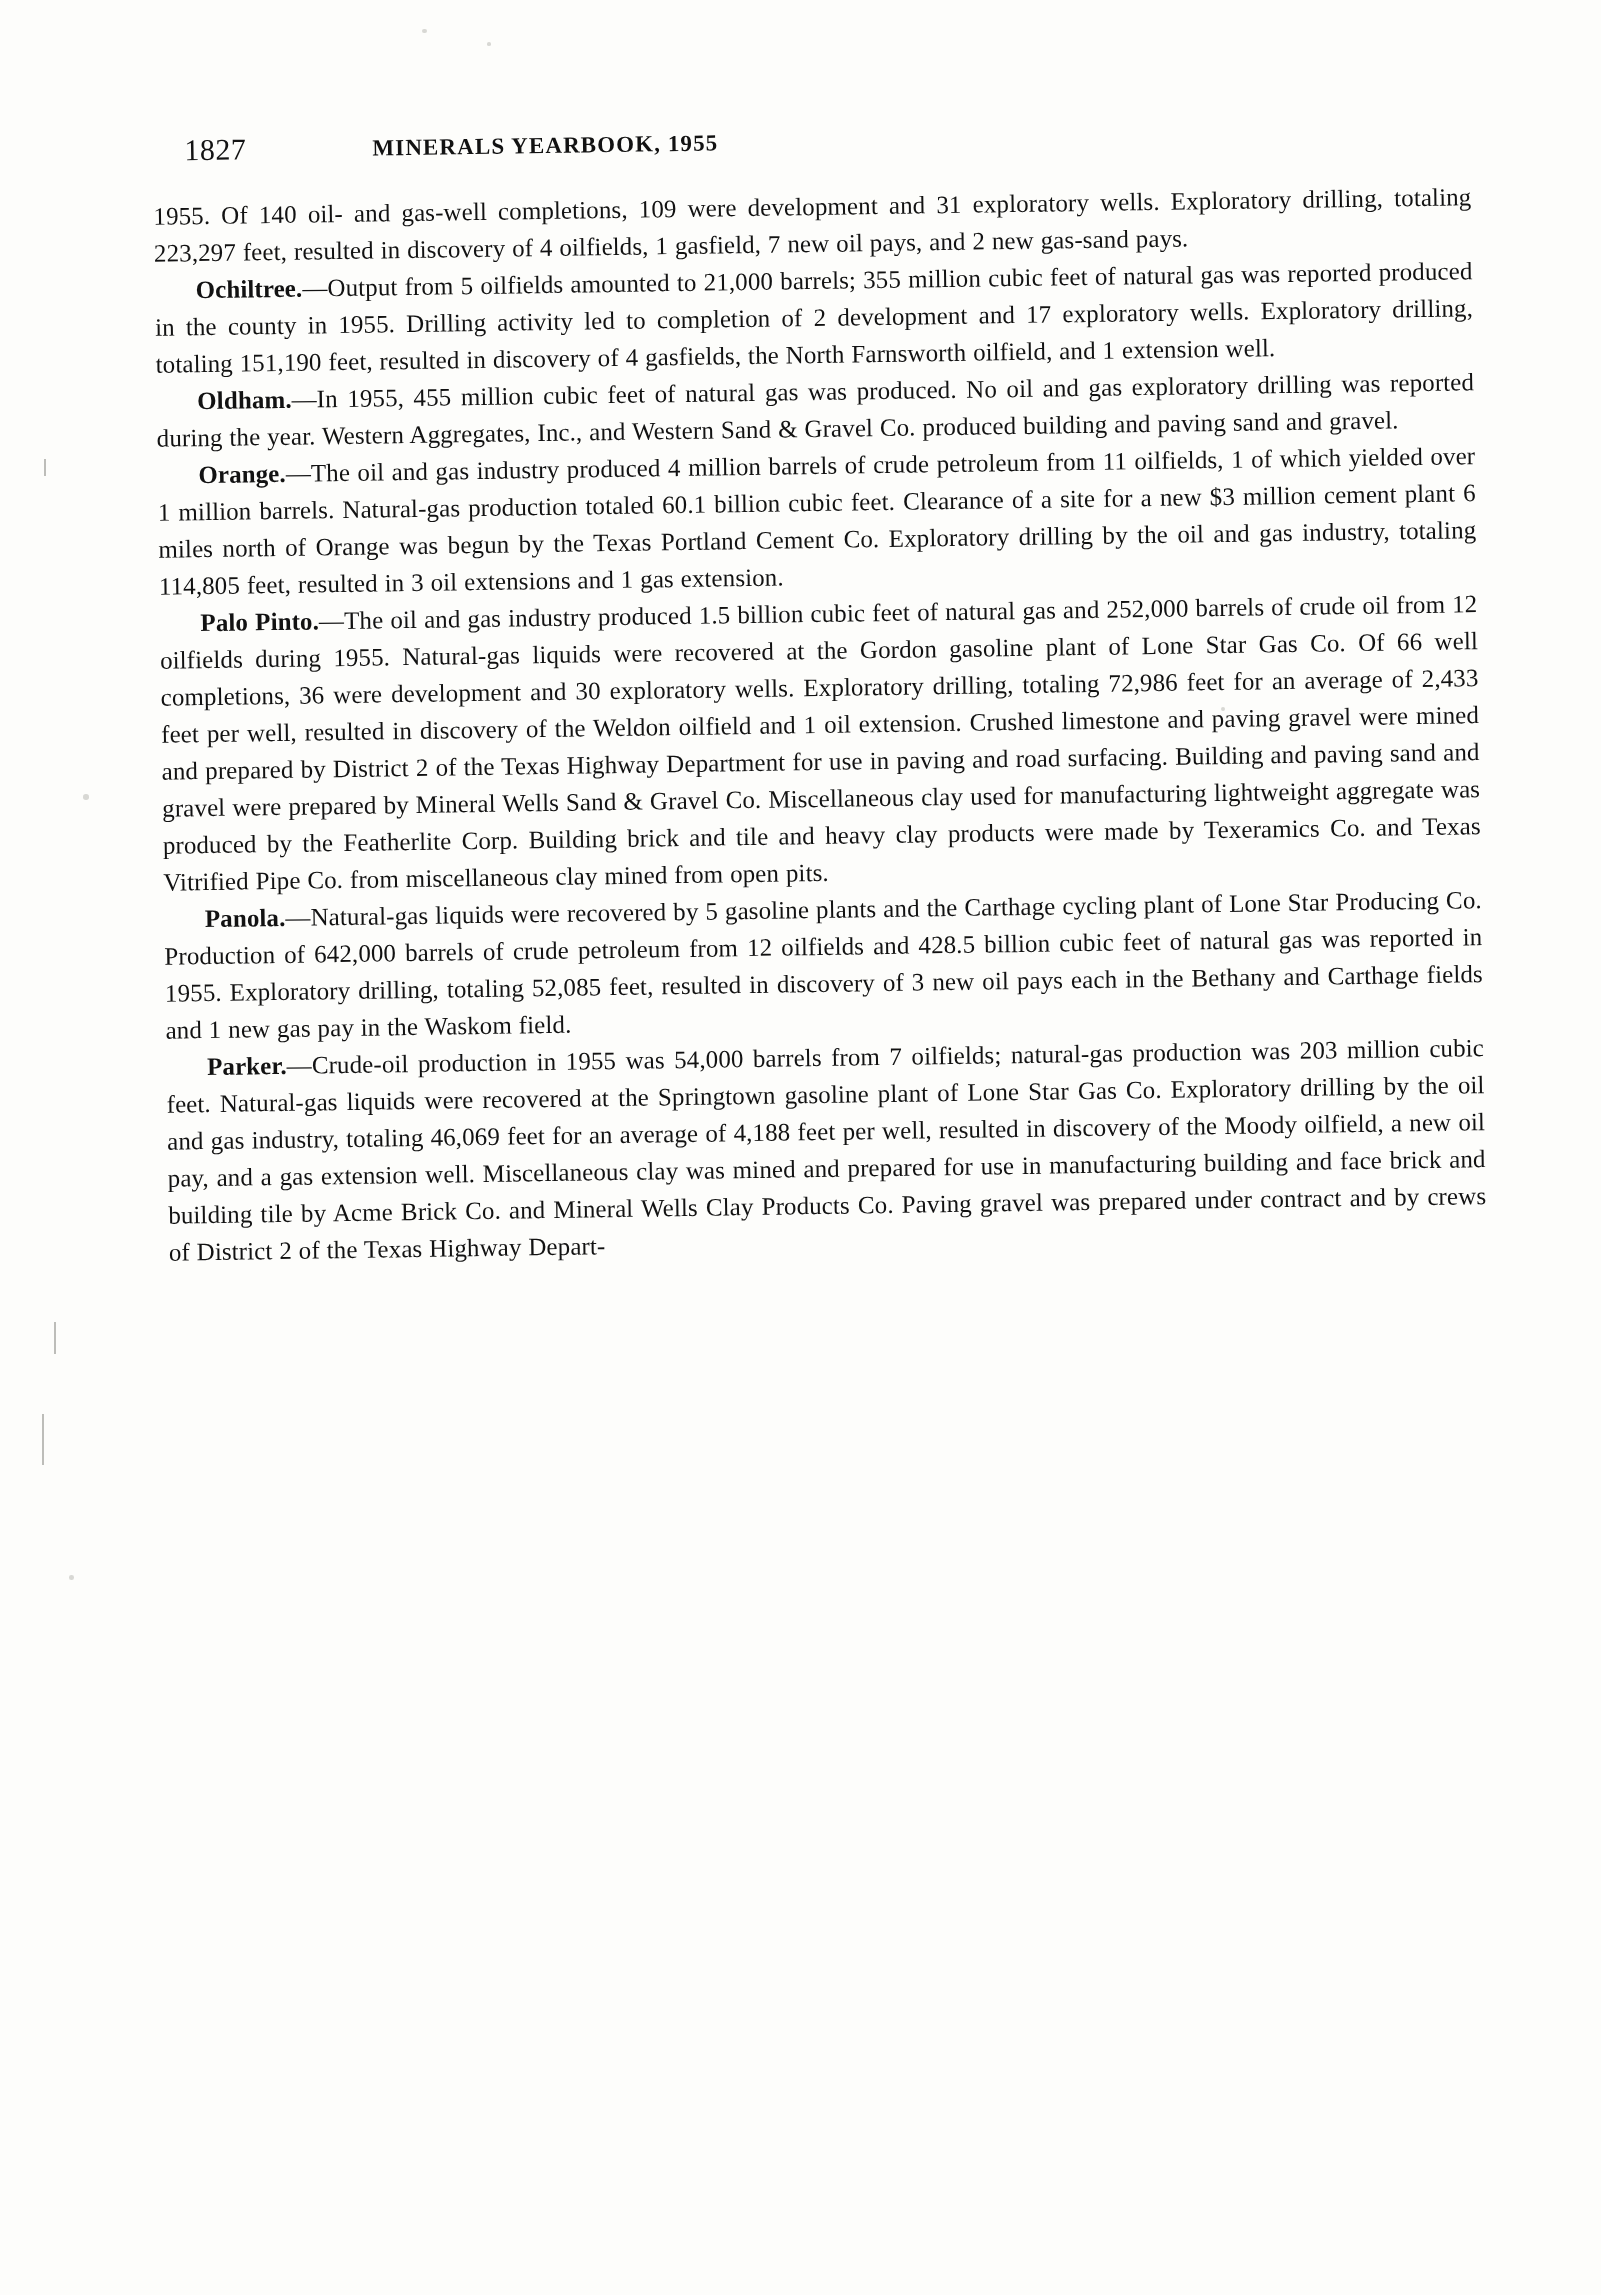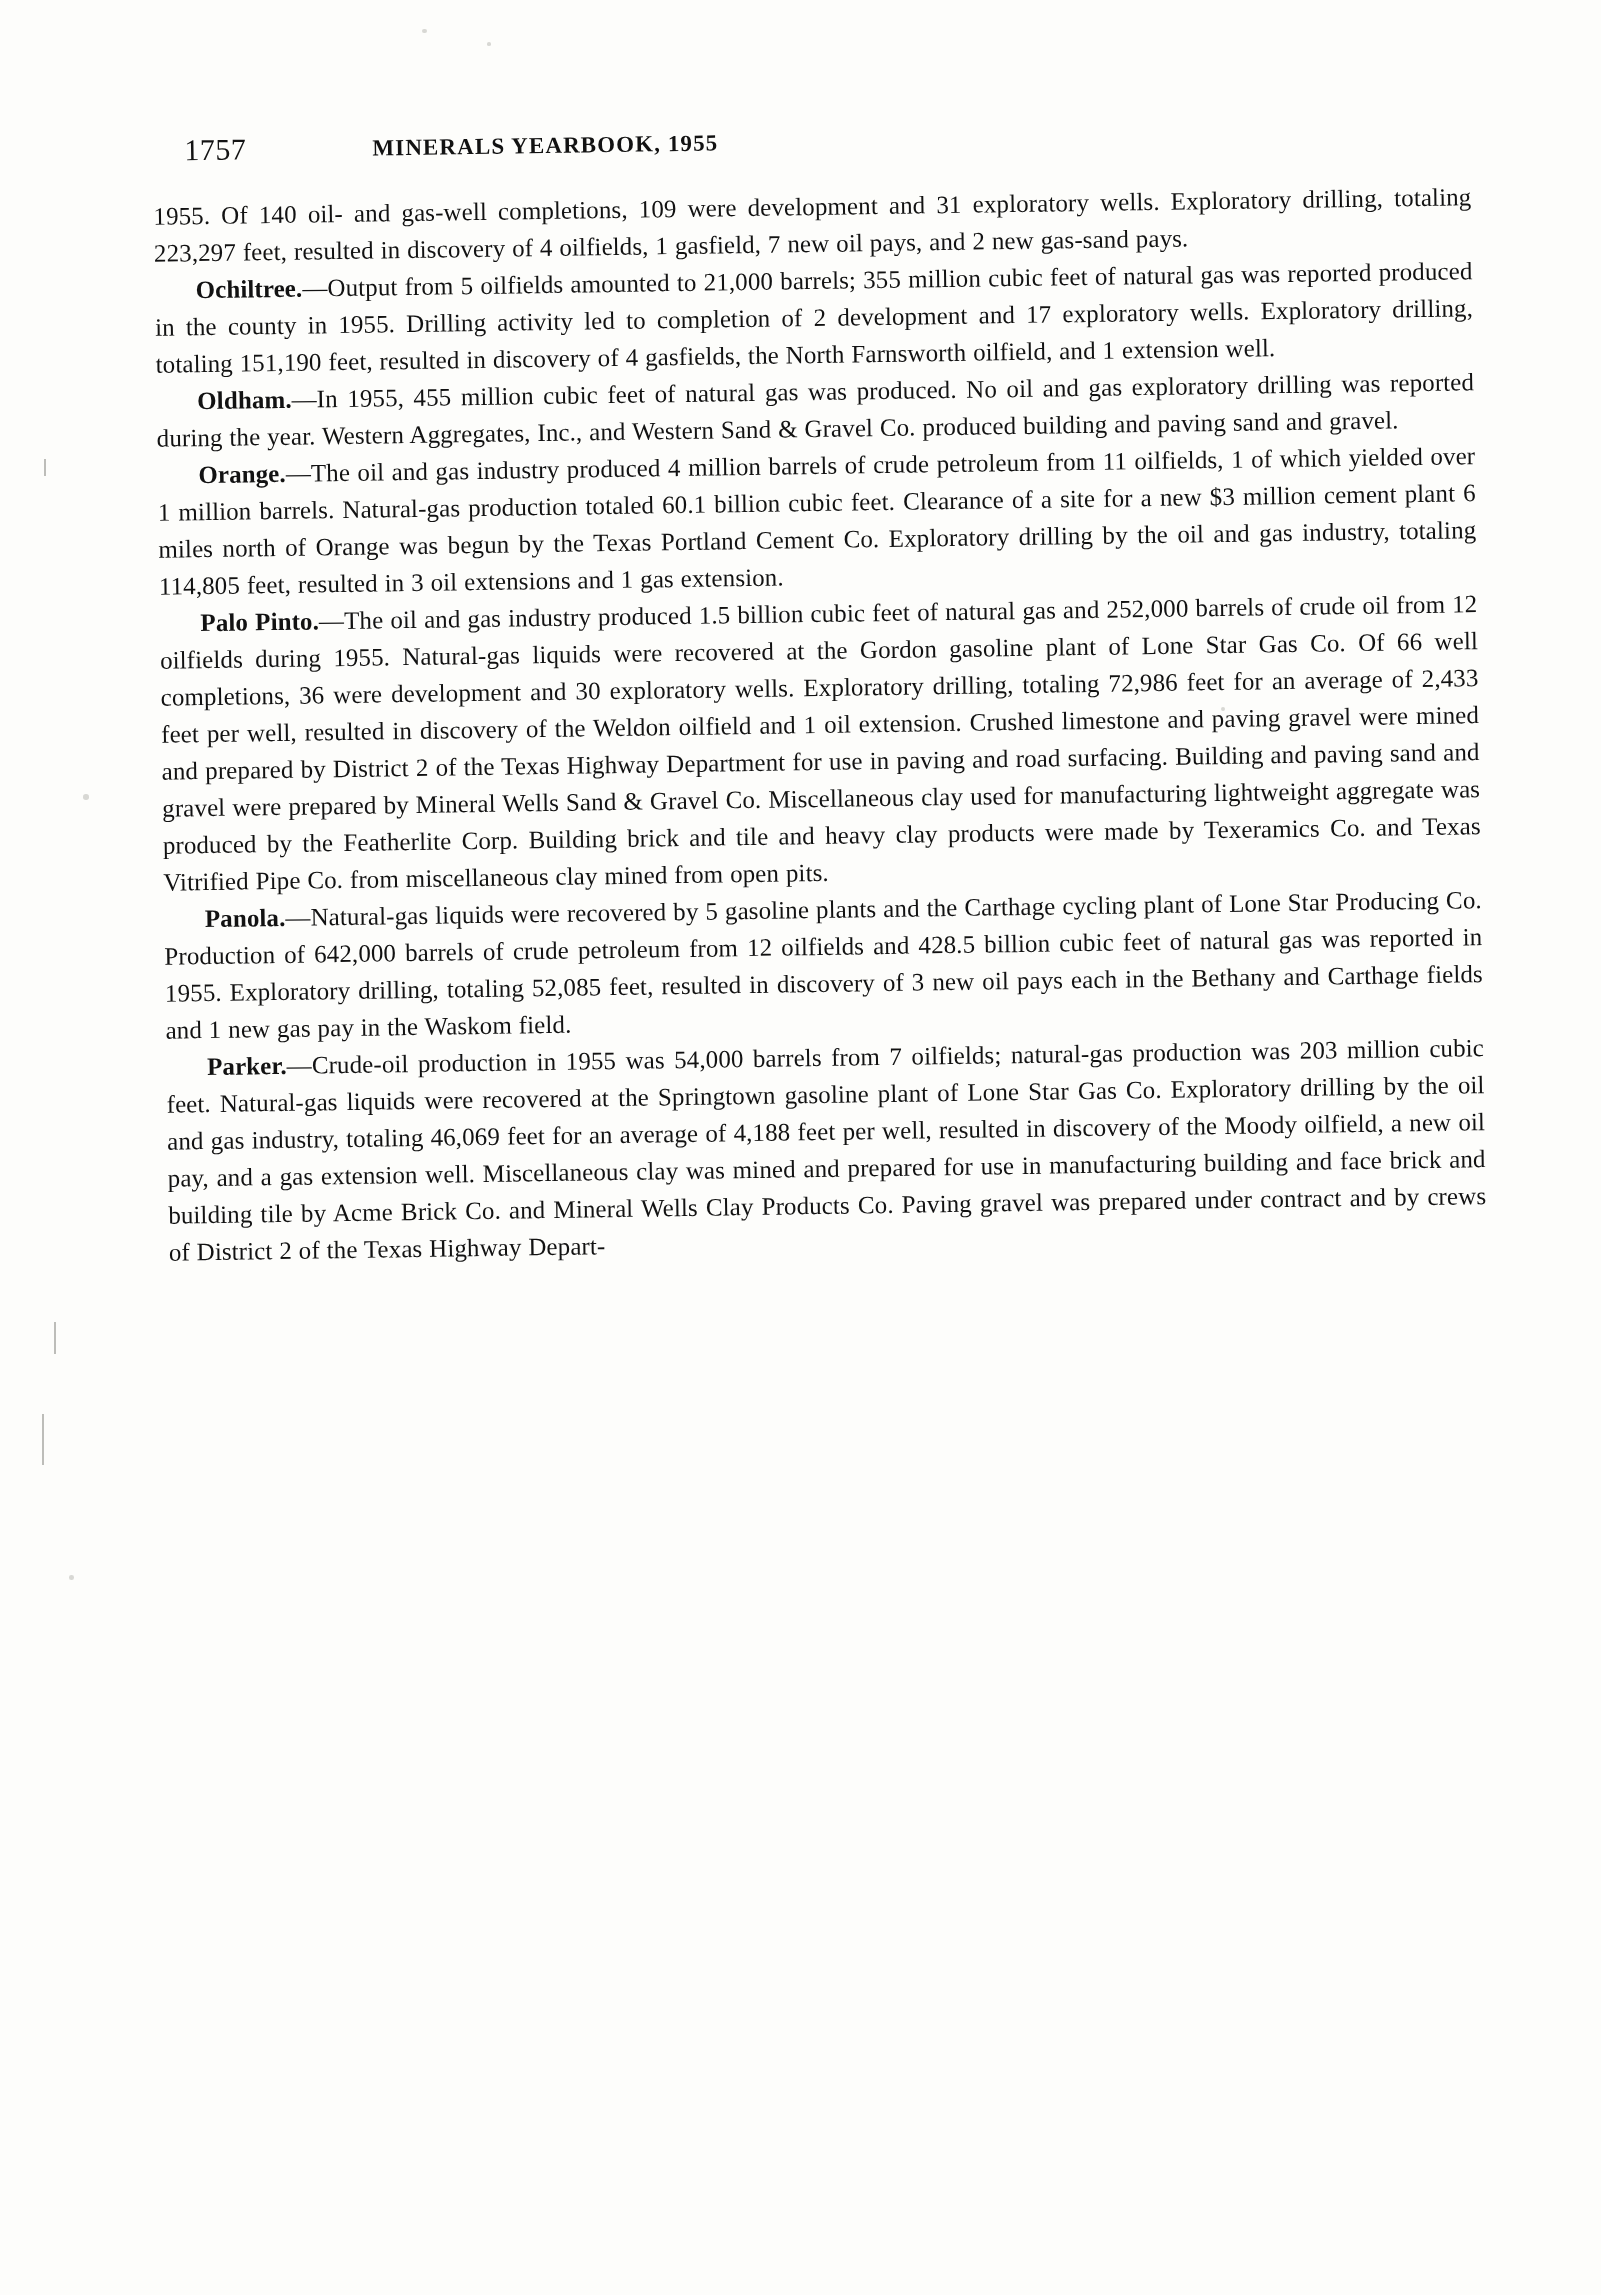--- a/index.html
+++ b/index.html
@@ -106,21 +106,21 @@
   <div class="speck" style="left:1221px;top:707px;width:4.1px;height:4.1px;"></div>
   <div class="speck" style="left:83px;top:794px;width:5.5px;height:5.5px;"></div>
   <div class="speck" style="left:69px;top:1575px;width:4.6px;height:4.6px;"></div>
   <div class="edge-mark" style="left:44px;top:459px;width:2.3px;height:16.5px;"></div>
   <div class="edge-mark" style="left:54px;top:1322px;width:1.8px;height:32px;"></div>
   <div class="edge-mark" style="left:42px;top:1414px;width:2.3px;height:51px;"></div>
 
   <div class="scan">
 
     <div class="header-row">
-      <div class="folio">1757</div>
+      <div class="folio">1827</div>
       <div class="running-head">MINERALS YEARBOOK, 1955</div>
     </div>
 
     <div class="body-text">
 
       <p class="para first"><span>1955.  Of 140 oil- and gas-well completions, 109 were development and 31 exploratory wells.  Exploratory drilling, totaling 223,297 feet, resulted in discovery of 4 oilfields, 1 gasfield, 7 new oil pays, and 2 new gas-sand pays.</span></p>
 
       <p class="para"><span class="term">Ochiltree.</span><span>—Output from 5 oilfields amounted to 21,000 barrels; 355 million cubic feet of natural gas was reported produced in the county in 1955.  Drilling activity led to completion of 2 development and 17 exploratory wells.  Exploratory drilling, totaling 151,190 feet, resulted in discovery of 4 gasfields, the North Farnsworth oilfield, and 1 extension well.</span></p>
 
       <p class="para"><span class="term">Oldham.</span><span>—In 1955, 455 million cubic feet of natural gas was produced.  No oil and gas exploratory drilling was reported during the year.  Western Aggregates, Inc., and Western Sand &amp; Gravel Co. produced building and paving sand and gravel.</span></p>

